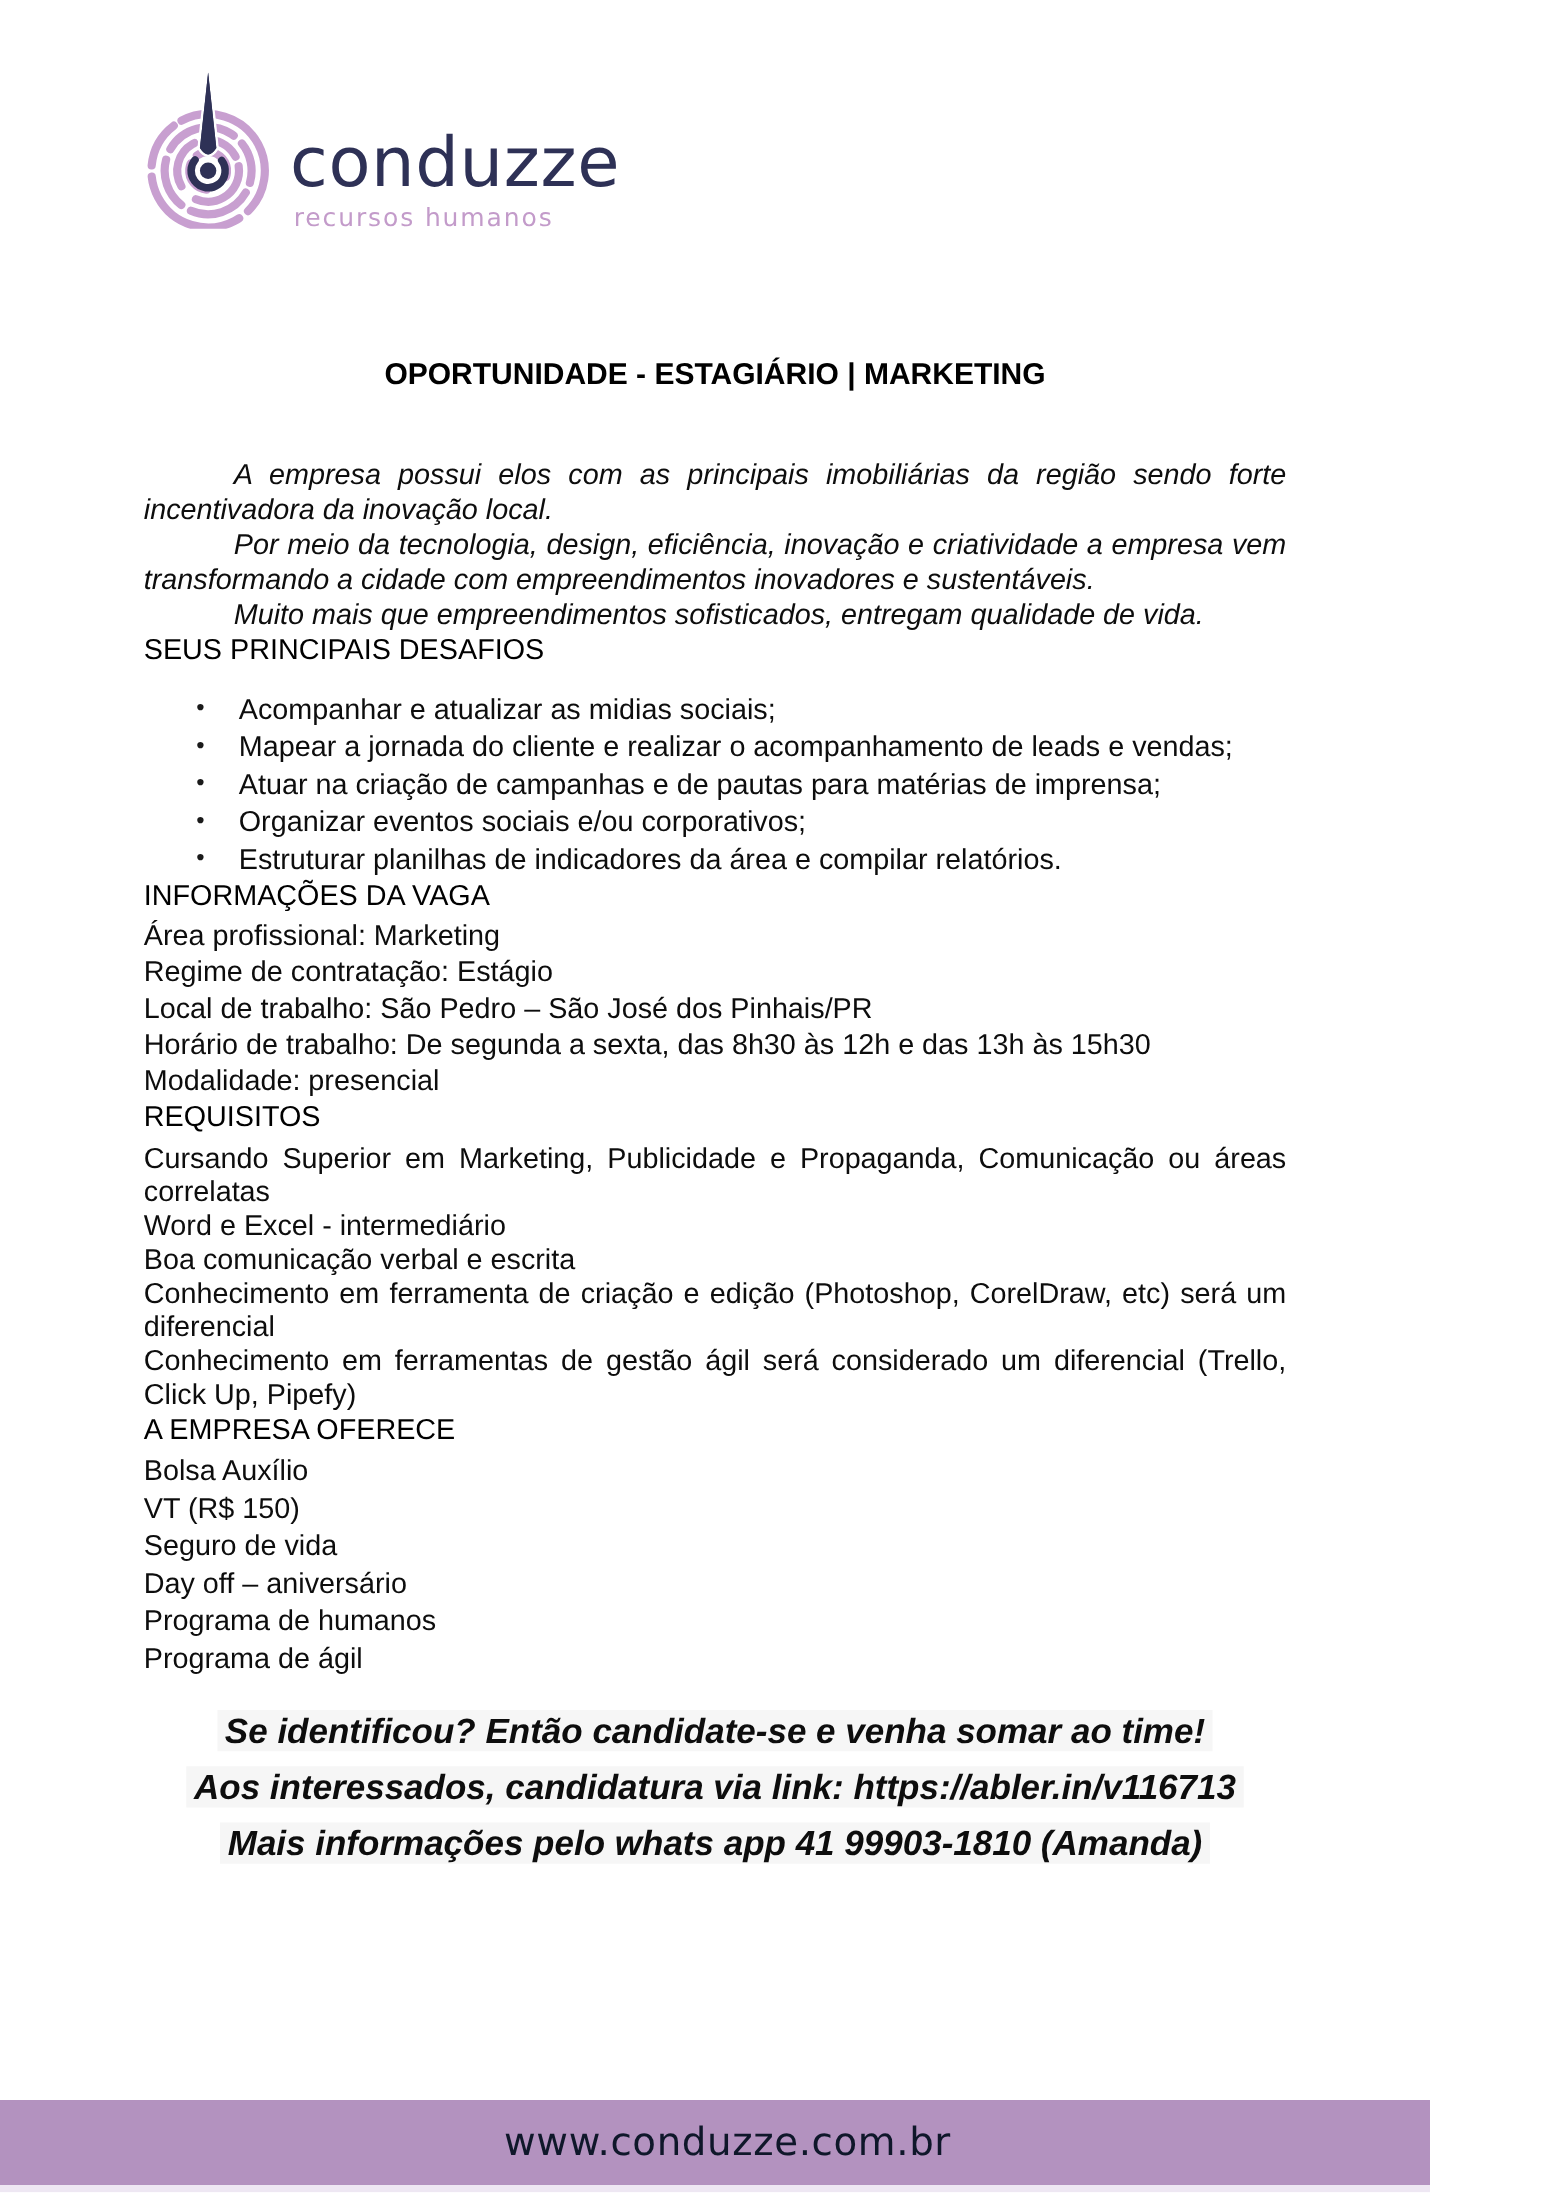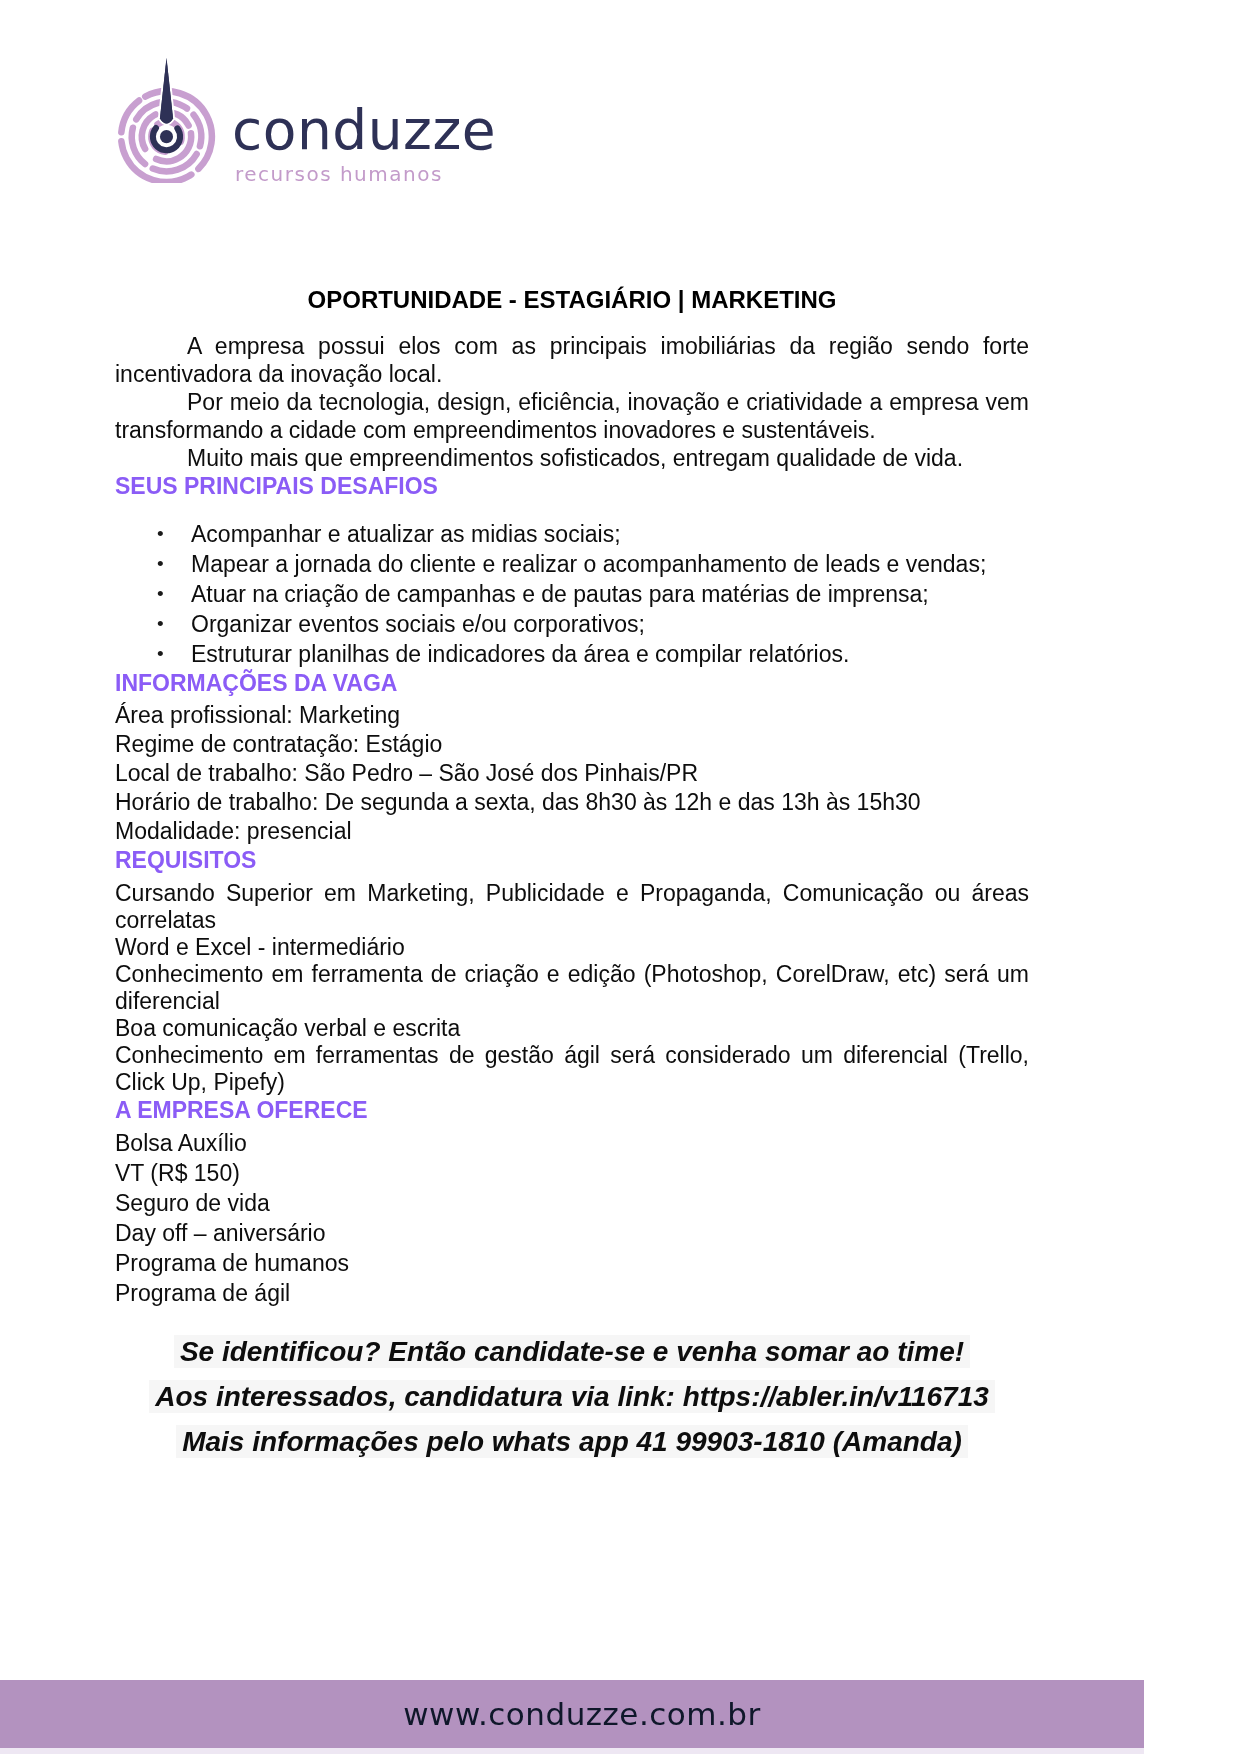--- a/index.html
+++ b/index.html
@@ -29,27 +29,27 @@
     font-size: 20px; letter-spacing: 1.5px; margin-top: 1px; margin-left: 3px;
     color: #c39bca;
   }
 
   
   .doc-title {
     margin: 96px 0 0 0;
     font-size: 24px; font-weight: bold; text-align: center; line-height: 32px;
     color: #000;
   }
-  .intro { margin-top: 16px; }
+  .intro { margin-top: 49px; font-style: italic; }
   .intro p {
     margin: 0; font-size: 23px; line-height: 28px;
     text-align: justify; text-indent: 72px;
   }
   h2.section-heading {
-    font-size: 23px; font-weight: bold; line-height: 28px; margin: 0; color: #8b5cf6;
+    font-size: 23px; font-weight: normal; line-height: 28px; margin: 0; color: #000000;
   }
   .h-desafios { margin-top: 32px; }
   .h-vaga     { margin-top: 34px; }
   .h-req      { margin-top: 30px; }
   .h-oferece  { margin-top: 28px; }
 
   ul.bullets { list-style: none; margin: 19px 0 0 0; padding: 0; }
   ul.bullets li {
     position: relative; padding-left: 76px;
     font-size: 23px; line-height: 30px;
@@ -137,22 +137,22 @@
       <div class="detail-line">Regime de contratação: Estágio</div>
       <div class="detail-line">Local de trabalho: São Pedro – São José dos Pinhais/PR</div>
       <div class="detail-line">Horário de trabalho: De segunda a sexta, das 8h30 às 12h e das 13h às 15h30</div>
       <div class="detail-line">Modalidade: presencial</div>
     </div>
 
     <h2 class="section-heading h-req">REQUISITOS</h2>
     <div class="lines lines-req">
       <div class="detail-line">Cursando Superior em Marketing, Publicidade e Propaganda, Comunicação ou áreas correlatas</div>
       <div class="detail-line">Word e Excel - intermediário</div>
+      <div class="detail-line">Boa comunicação verbal e escrita</div>
       <div class="detail-line">Conhecimento em ferramenta de criação e edição (Photoshop, CorelDraw, etc) será um diferencial</div>
-      <div class="detail-line">Boa comunicação verbal e escrita</div>
       <div class="detail-line">Conhecimento em ferramentas de gestão ágil será considerado um diferencial (Trello, Click Up, Pipefy)</div>
     </div>
 
     <h2 class="section-heading h-oferece">A EMPRESA OFERECE</h2>
     <div class="lines lines-oferece">
       <div class="detail-line">Bolsa Auxílio</div>
       <div class="detail-line">VT (R$ 150)</div>
       <div class="detail-line">Seguro de vida</div>
       <div class="detail-line">Day off – aniversário</div>
       <div class="detail-line">Programa de humanos</div>

